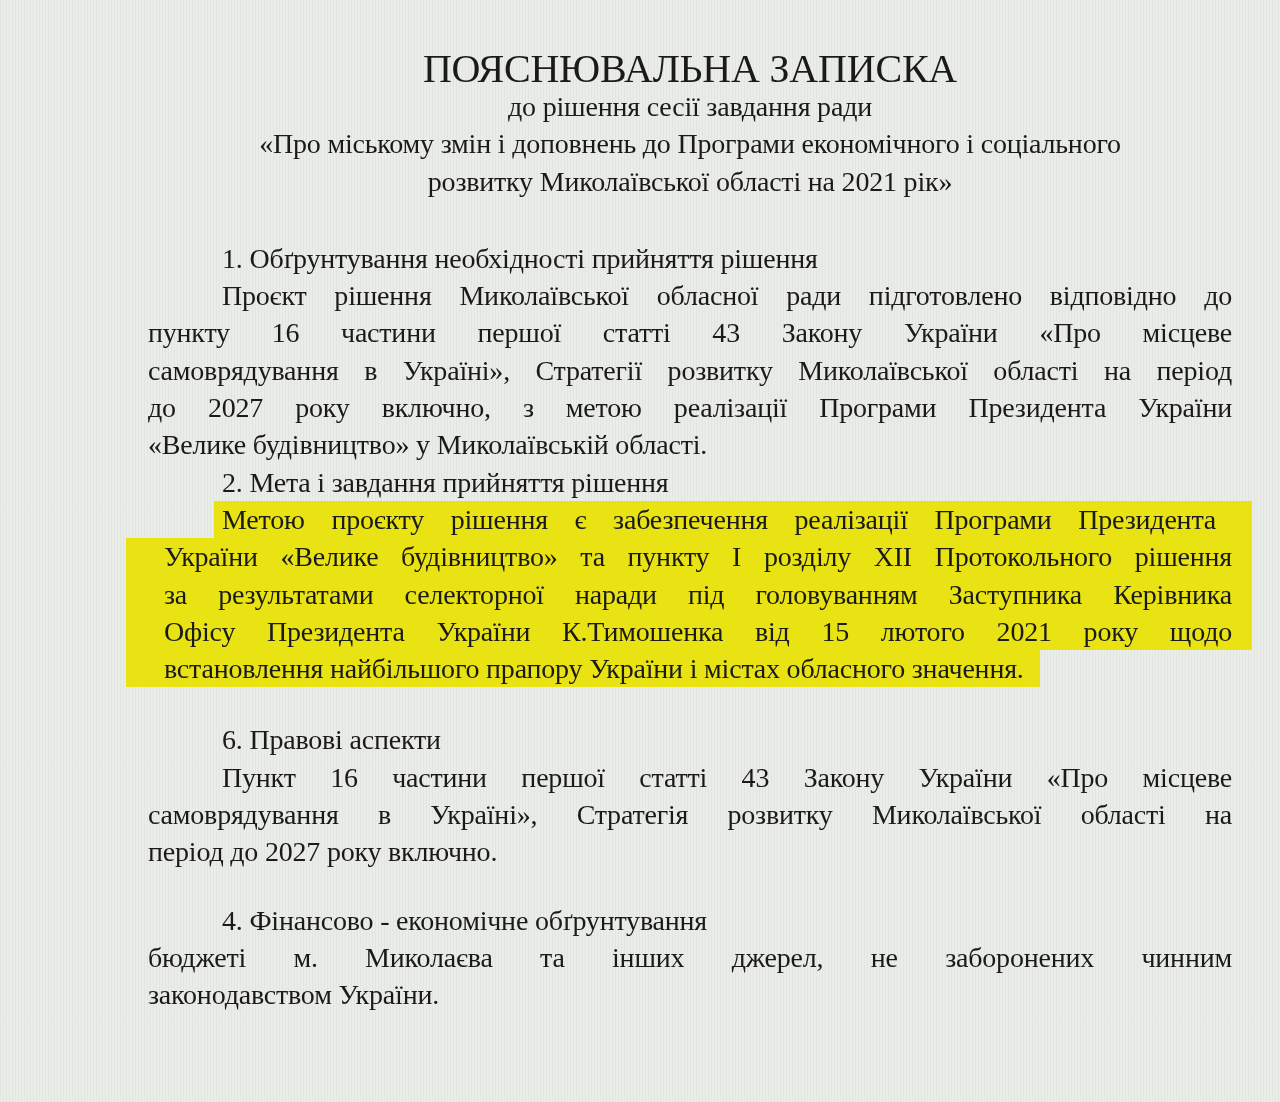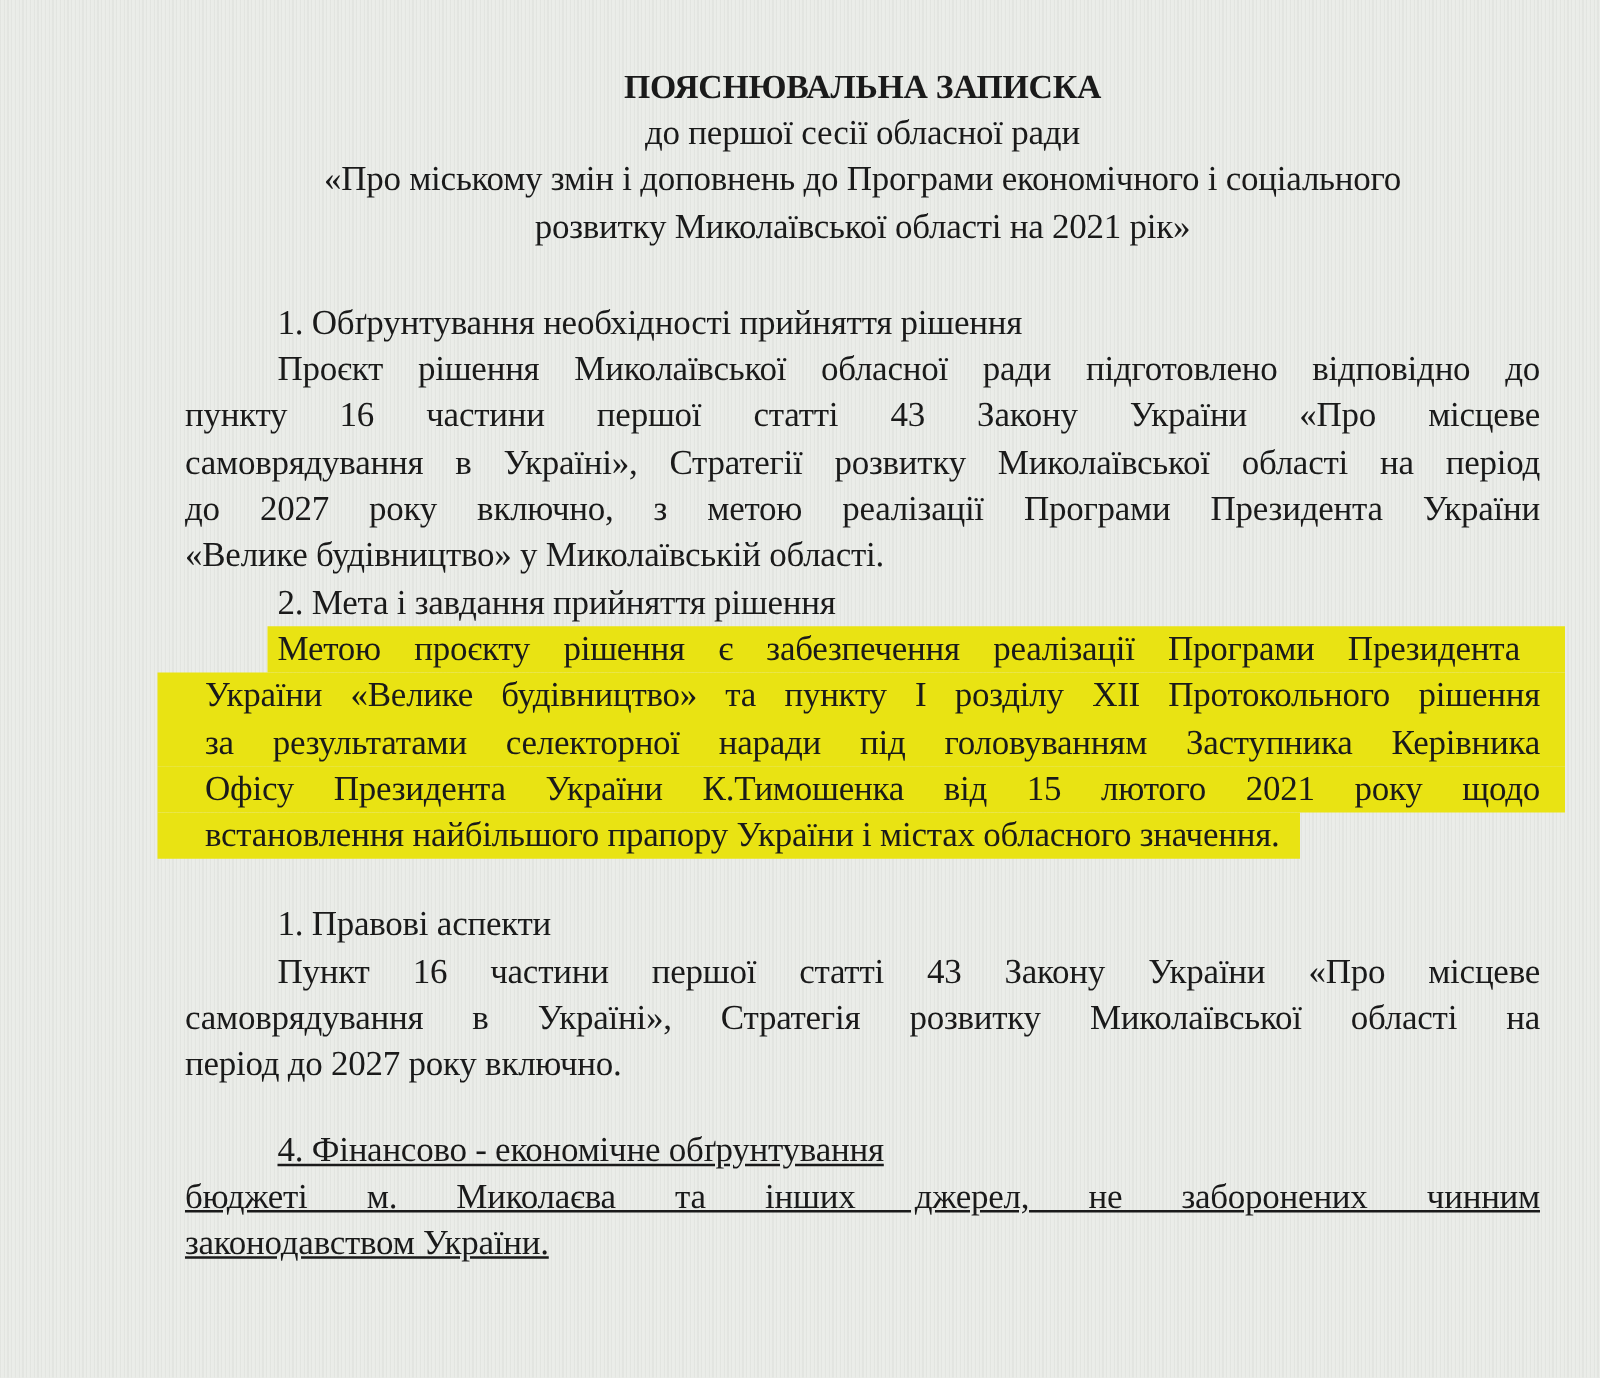--- a/index.html
+++ b/index.html
@@ -25,34 +25,34 @@
     height: 1102px;
     padding: 50px 48px 0 148px;
   }
   .line {
     font-size: 28px;
     line-height: 37.3px;
     letter-spacing: -0.2px;
   }
   .center { text-align: center; }
   .title {
-    font-weight: bold;
-    font-size: 27px;
+    font-weight: normal;
+    font-size: 40px;
     line-height: 38px;
   }
   .justify {
     text-align: justify;
     text-align-last: justify;
   }
   .indent { padding-left: 74px; }
   .heading { padding-left: 74px; }
   .sec1 { margin-top: 40px; }
   .sec2 { }
   .sec3 { margin-top: 34px; }
-  .sec4 { margin-top: 31px; text-decoration: underline; }
+  .sec4 { margin-top: 31px; }
   
   .hl-first {
     background: var(--hl, #e9e313);
     margin-left: 66px;
     padding-left: 8px;
     margin-right: -20px;
     padding-right: 36px;
   }
   .hl-mid {
     background: var(--hl, #e9e313);
@@ -69,21 +69,21 @@
     padding-right: 16px;
     line-height: 37.3px;
   }
 </style>
 </head>
 <body style="color: rgb(26, 26, 26);">
 
 <div class="page">
 
   <div class="line center title">ПОЯСНЮВАЛЬНА ЗАПИСКА</div>
-  <div class="line center">до першої сесії обласної ради</div>
+  <div class="line center">до рішення сесії завдання ради</div>
   <div class="line center">«Про міському змін і доповнень до Програми економічного і соціального</div>
   <div class="line center">розвитку Миколаївської області на 2021 рік»</div>
 
   <div class="sec1">
     <div class="line heading">1. Обґрунтування необхідності прийняття рішення</div>
     <div class="line justify indent">Проєкт рішення Миколаївської обласної ради підготовлено відповідно до</div>
     <div class="line justify">пункту 16 частини першої статті 43 Закону України «Про місцеве</div>
     <div class="line justify">самоврядування в Україні», Стратегії розвитку Миколаївської області на період</div>
     <div class="line justify">до 2027 року включно, з метою реалізації Програми Президента України</div>
     <div class="line">«Велике будівництво» у Миколаївській області.</div>
@@ -92,21 +92,21 @@
   <div class="sec2">
     <div class="line heading">2. Мета і завдання прийняття рішення</div>
     <div class="line justify hl-first">Метою проєкту рішення є забезпечення реалізації Програми Президента</div>
     <div class="line justify hl-mid">України «Велике будівництво» та пункту І розділу ХІІ Протокольного рішення</div>
     <div class="line justify hl-mid">за результатами селекторної наради під головуванням Заступника Керівника</div>
     <div class="line justify hl-mid">Офісу Президента України К.Тимошенка від 15 лютого 2021 року щодо</div>
     <div class="line"><span class="hl-last-span">встановлення найбільшого прапору України і містах обласного значення.</span></div>
   </div>
 
   <div class="sec3">
-    <div class="line heading">1. Правові аспекти</div>
+    <div class="line heading">6. Правові аспекти</div>
     <div class="line justify indent">Пункт 16 частини першої статті 43 Закону України «Про місцеве</div>
     <div class="line justify">самоврядування в Україні», Стратегія розвитку Миколаївської області на</div>
     <div class="line">період до 2027 року включно.</div>
   </div>
 
   <div class="sec4">
     <div class="line heading">4. Фінансово - економічне обґрунтування</div>
     <div class="line justify">бюджеті м. Миколаєва та інших джерел, не заборонених чинним</div>
     <div class="line">законодавством України.</div>
   </div>

